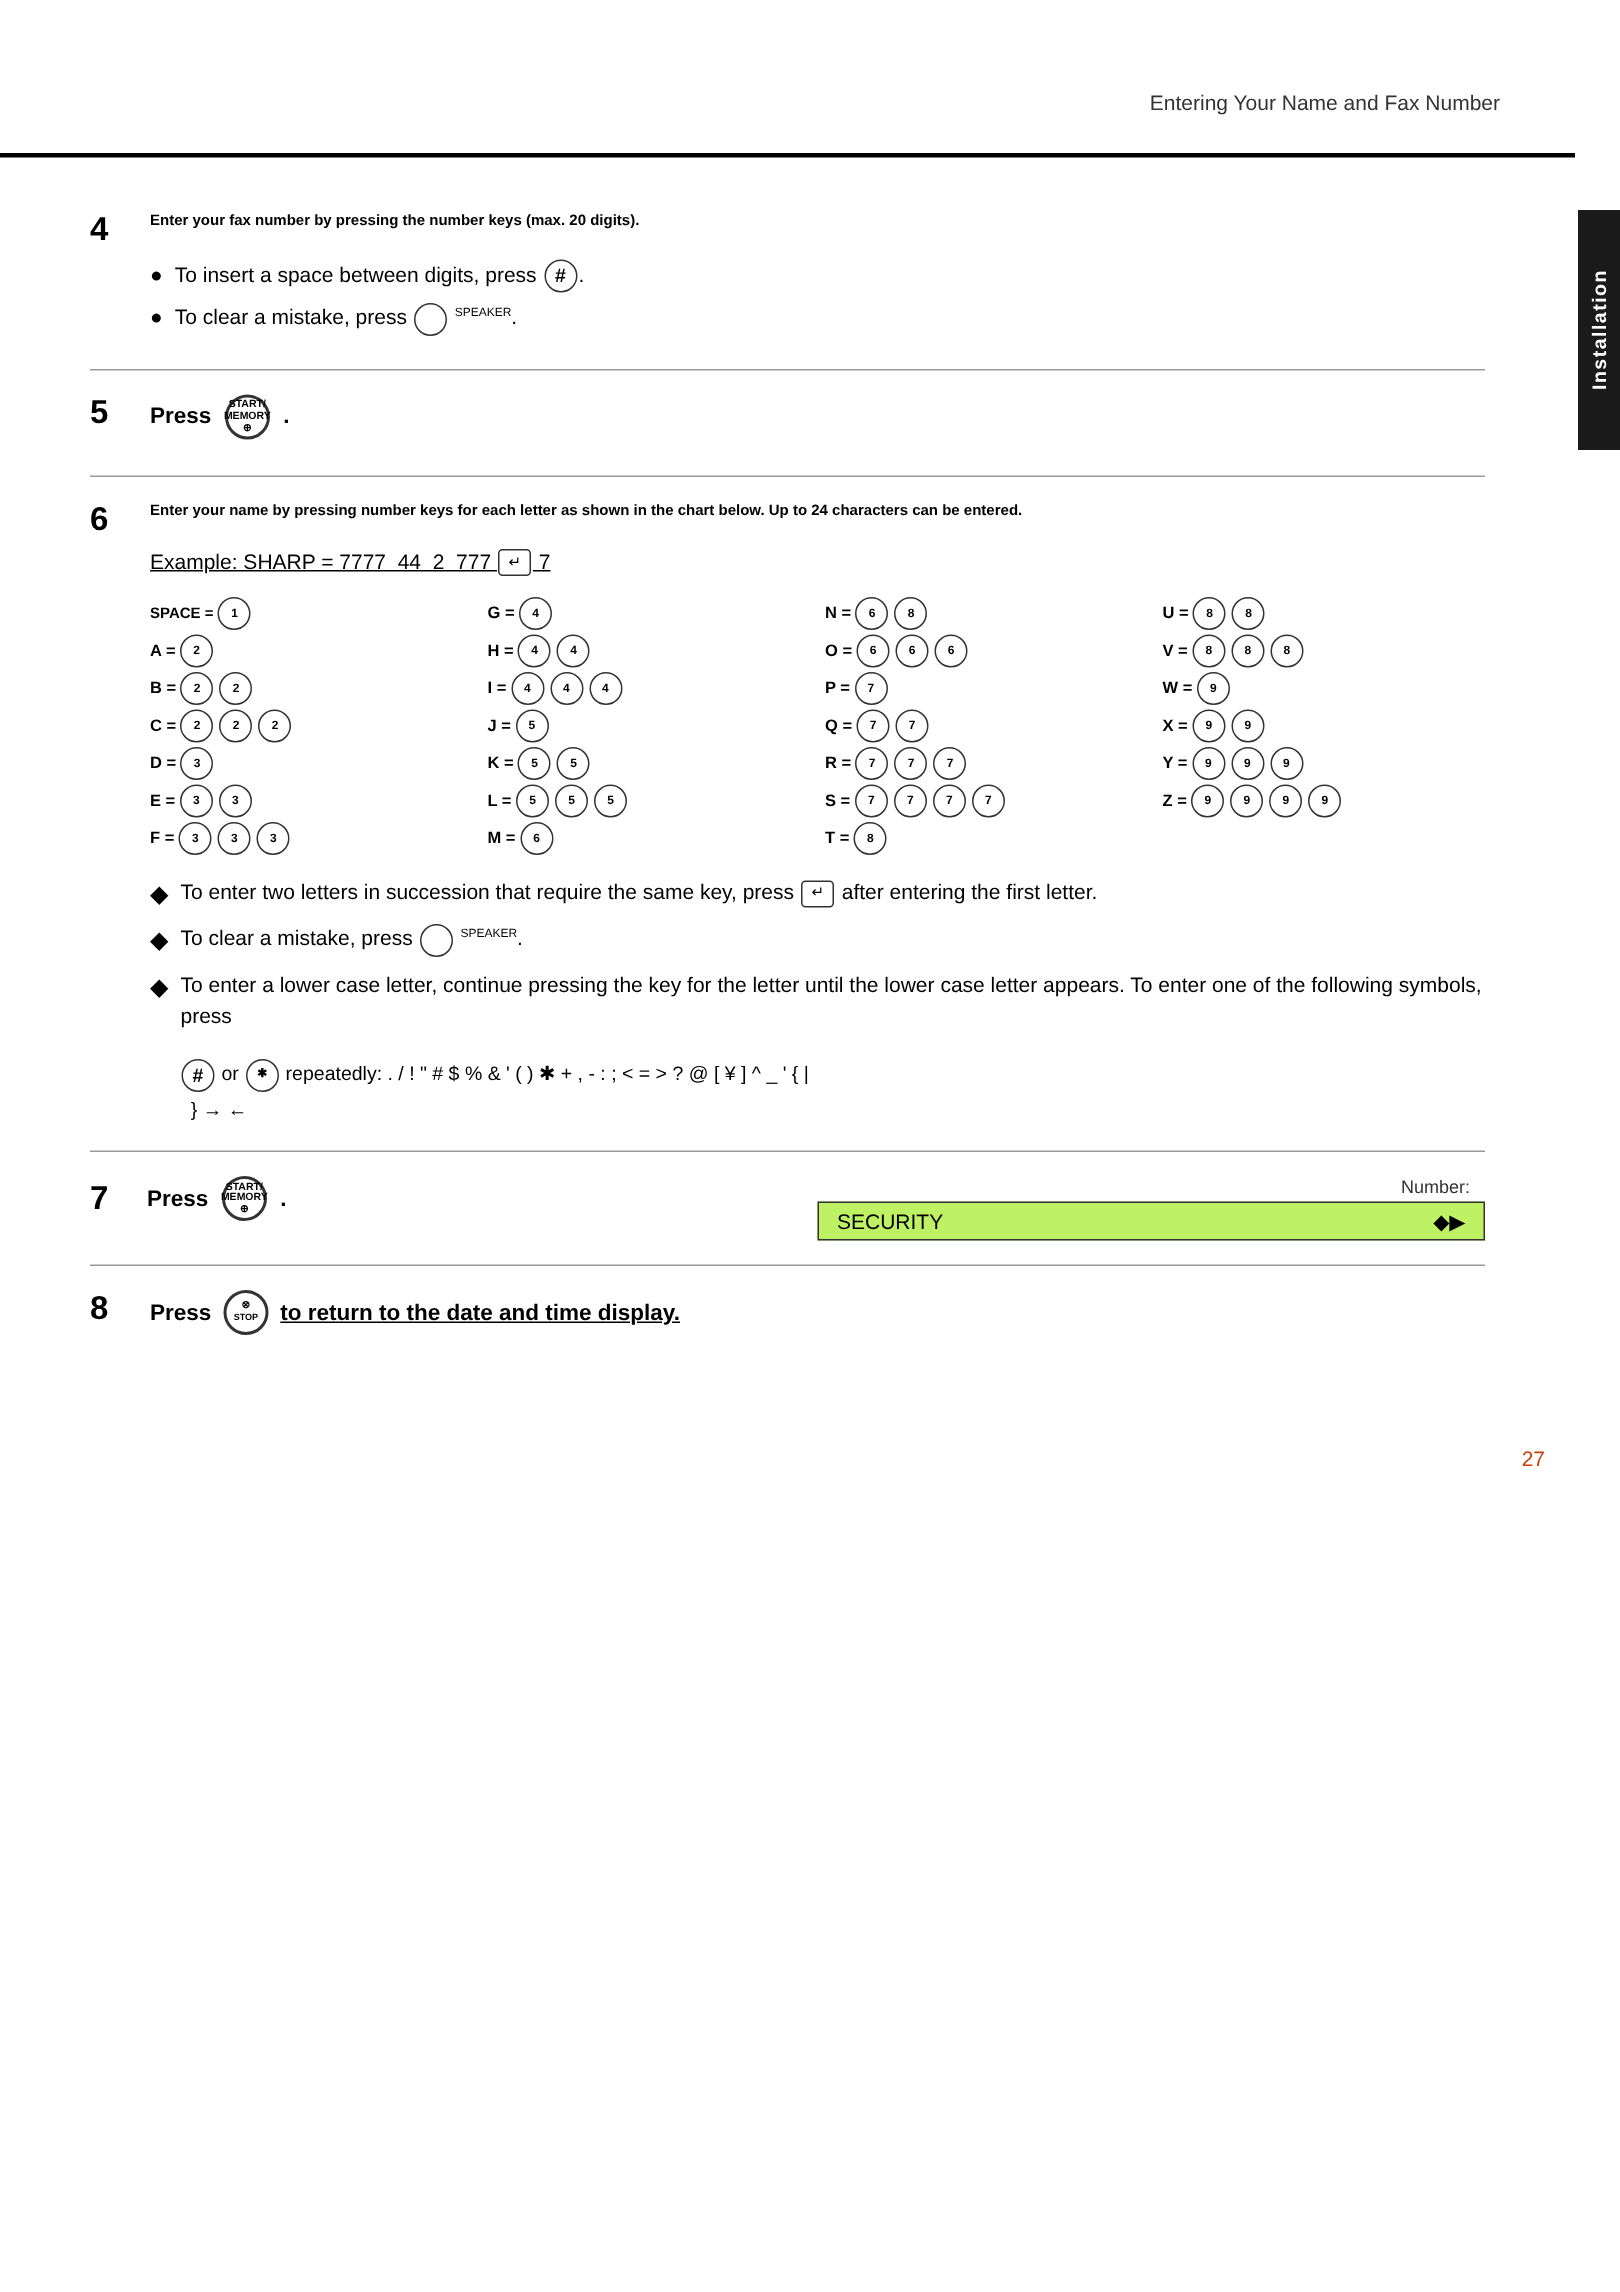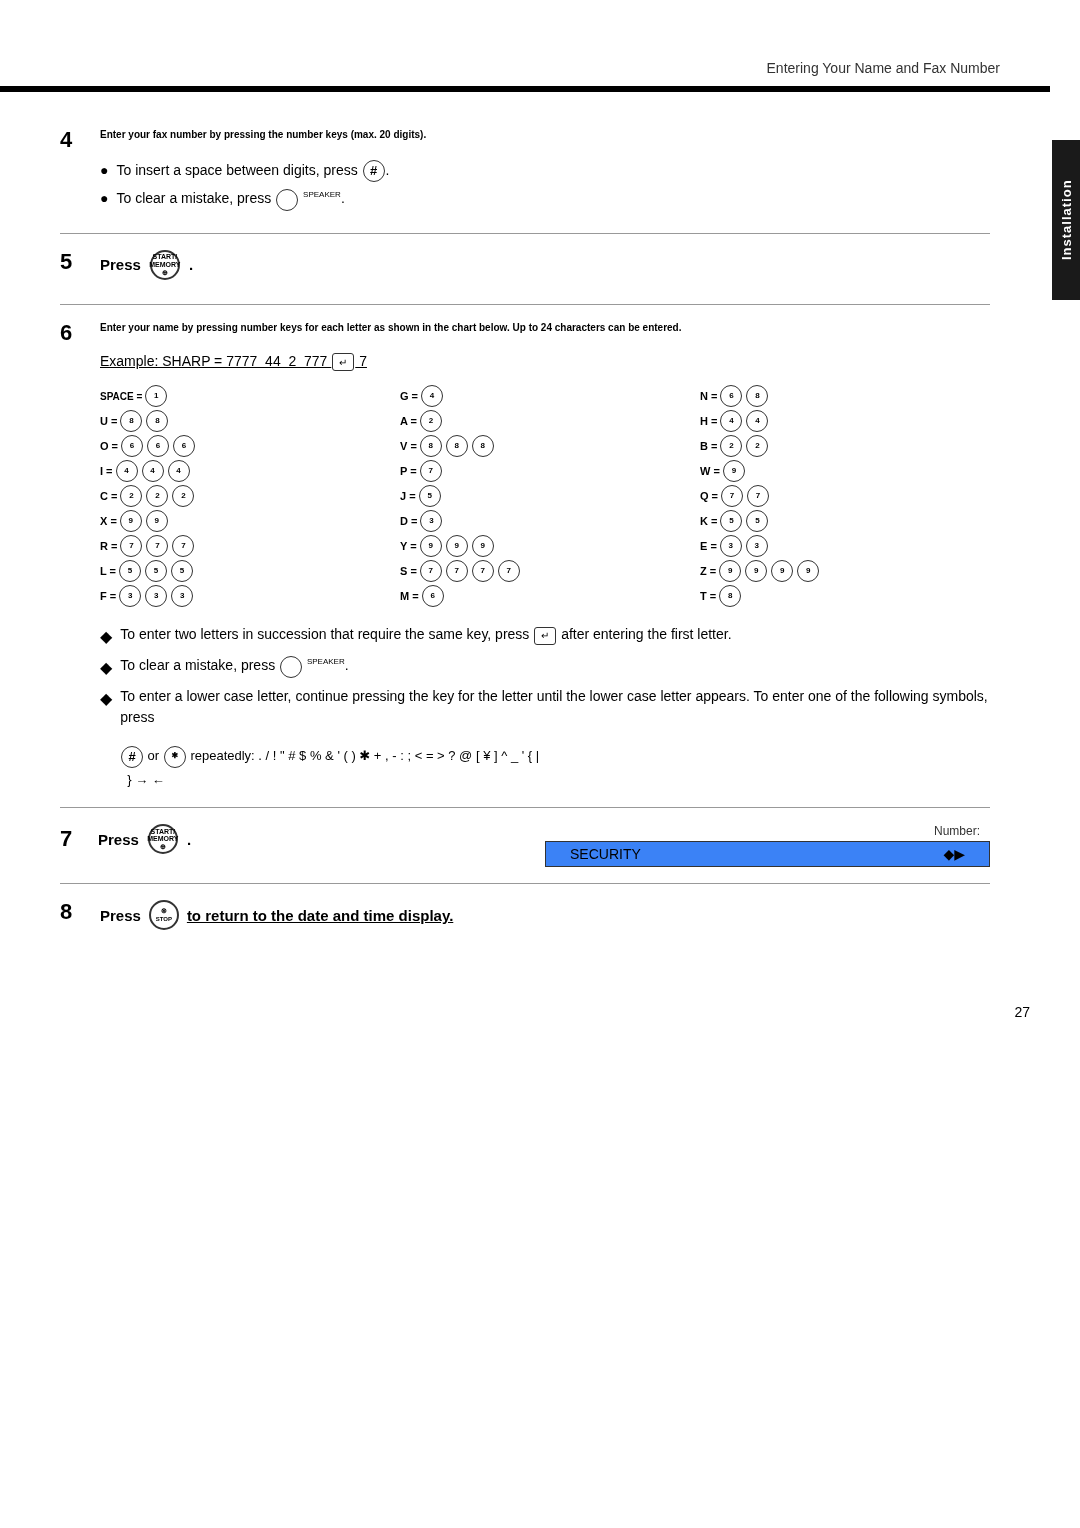--- a/index.html
+++ b/index.html
@@ -27,24 +27,24 @@
       writing-mode: vertical-rl;
       transform: rotate(180deg);
       color: #fff;
       font-size: 13px;
       font-weight: bold;
       letter-spacing: 1px;
     }
 
     .page-header {
       text-align: right;
-      padding: 60px 50px 10px 50px;
+      padding: 60px 50px 26px 50px;
       font-size: 14px;
       color: #333;
-      border-bottom: 6px solid #000000;
+      border-bottom: 3px solid #000000;
       margin-right: 30px;
     }
 
     .main-content {
       padding: 20px 60px 40px 60px;
       margin-right: 30px;
     }
 
     
     .step {
@@ -146,21 +146,21 @@
     .example-line {
       font-size: 14px;
       margin-bottom: 14px;
       margin-top: 6px;
       text-decoration: underline;
     }
 
     
     .key-chart {
       display: grid;
-      grid-template-columns: repeat(3, 1fr);
+      grid-template-columns: repeat(4, 1fr);
       gap: 3px 10px;
       font-size: 11px;
       margin-bottom: 14px;
     }
 
     .key-chart-cell {
       display: flex;
       align-items: center;
       gap: 2px;
       white-space: nowrap;
@@ -196,43 +196,43 @@
     .display-label {
       font-size: 12px;
       color: #333;
       margin-bottom: 3px;
       text-align: right;
       padding-right: 10px;
     }
 
     .display-box {
       border: 1.5px solid #333;
-      padding: 4px 24px;
+      padding: 4px 12px;
       font-size: 14px;
       display: flex;
       align-items: flex-start;
       justify-content: space-between;
       min-width: 180px;
-      background: #3b82f6;
+      background: #bef264;
     }
 
     
     .step5-content {
       display: flex;
       align-items: center;
       gap: 8px;
       font-size: 15px;
       font-weight: bold;
     }
 
     .page-number {
       text-align: right;
       padding: 10px 50px;
       font-size: 14px;
-      color: #000000;
+      color: #c2410c;
     }
 
     
     .stop-icon {
       display: inline-flex;
       flex-direction: column;
       align-items: center;
       justify-content: center;
       width: 30px;
       height: 30px;

